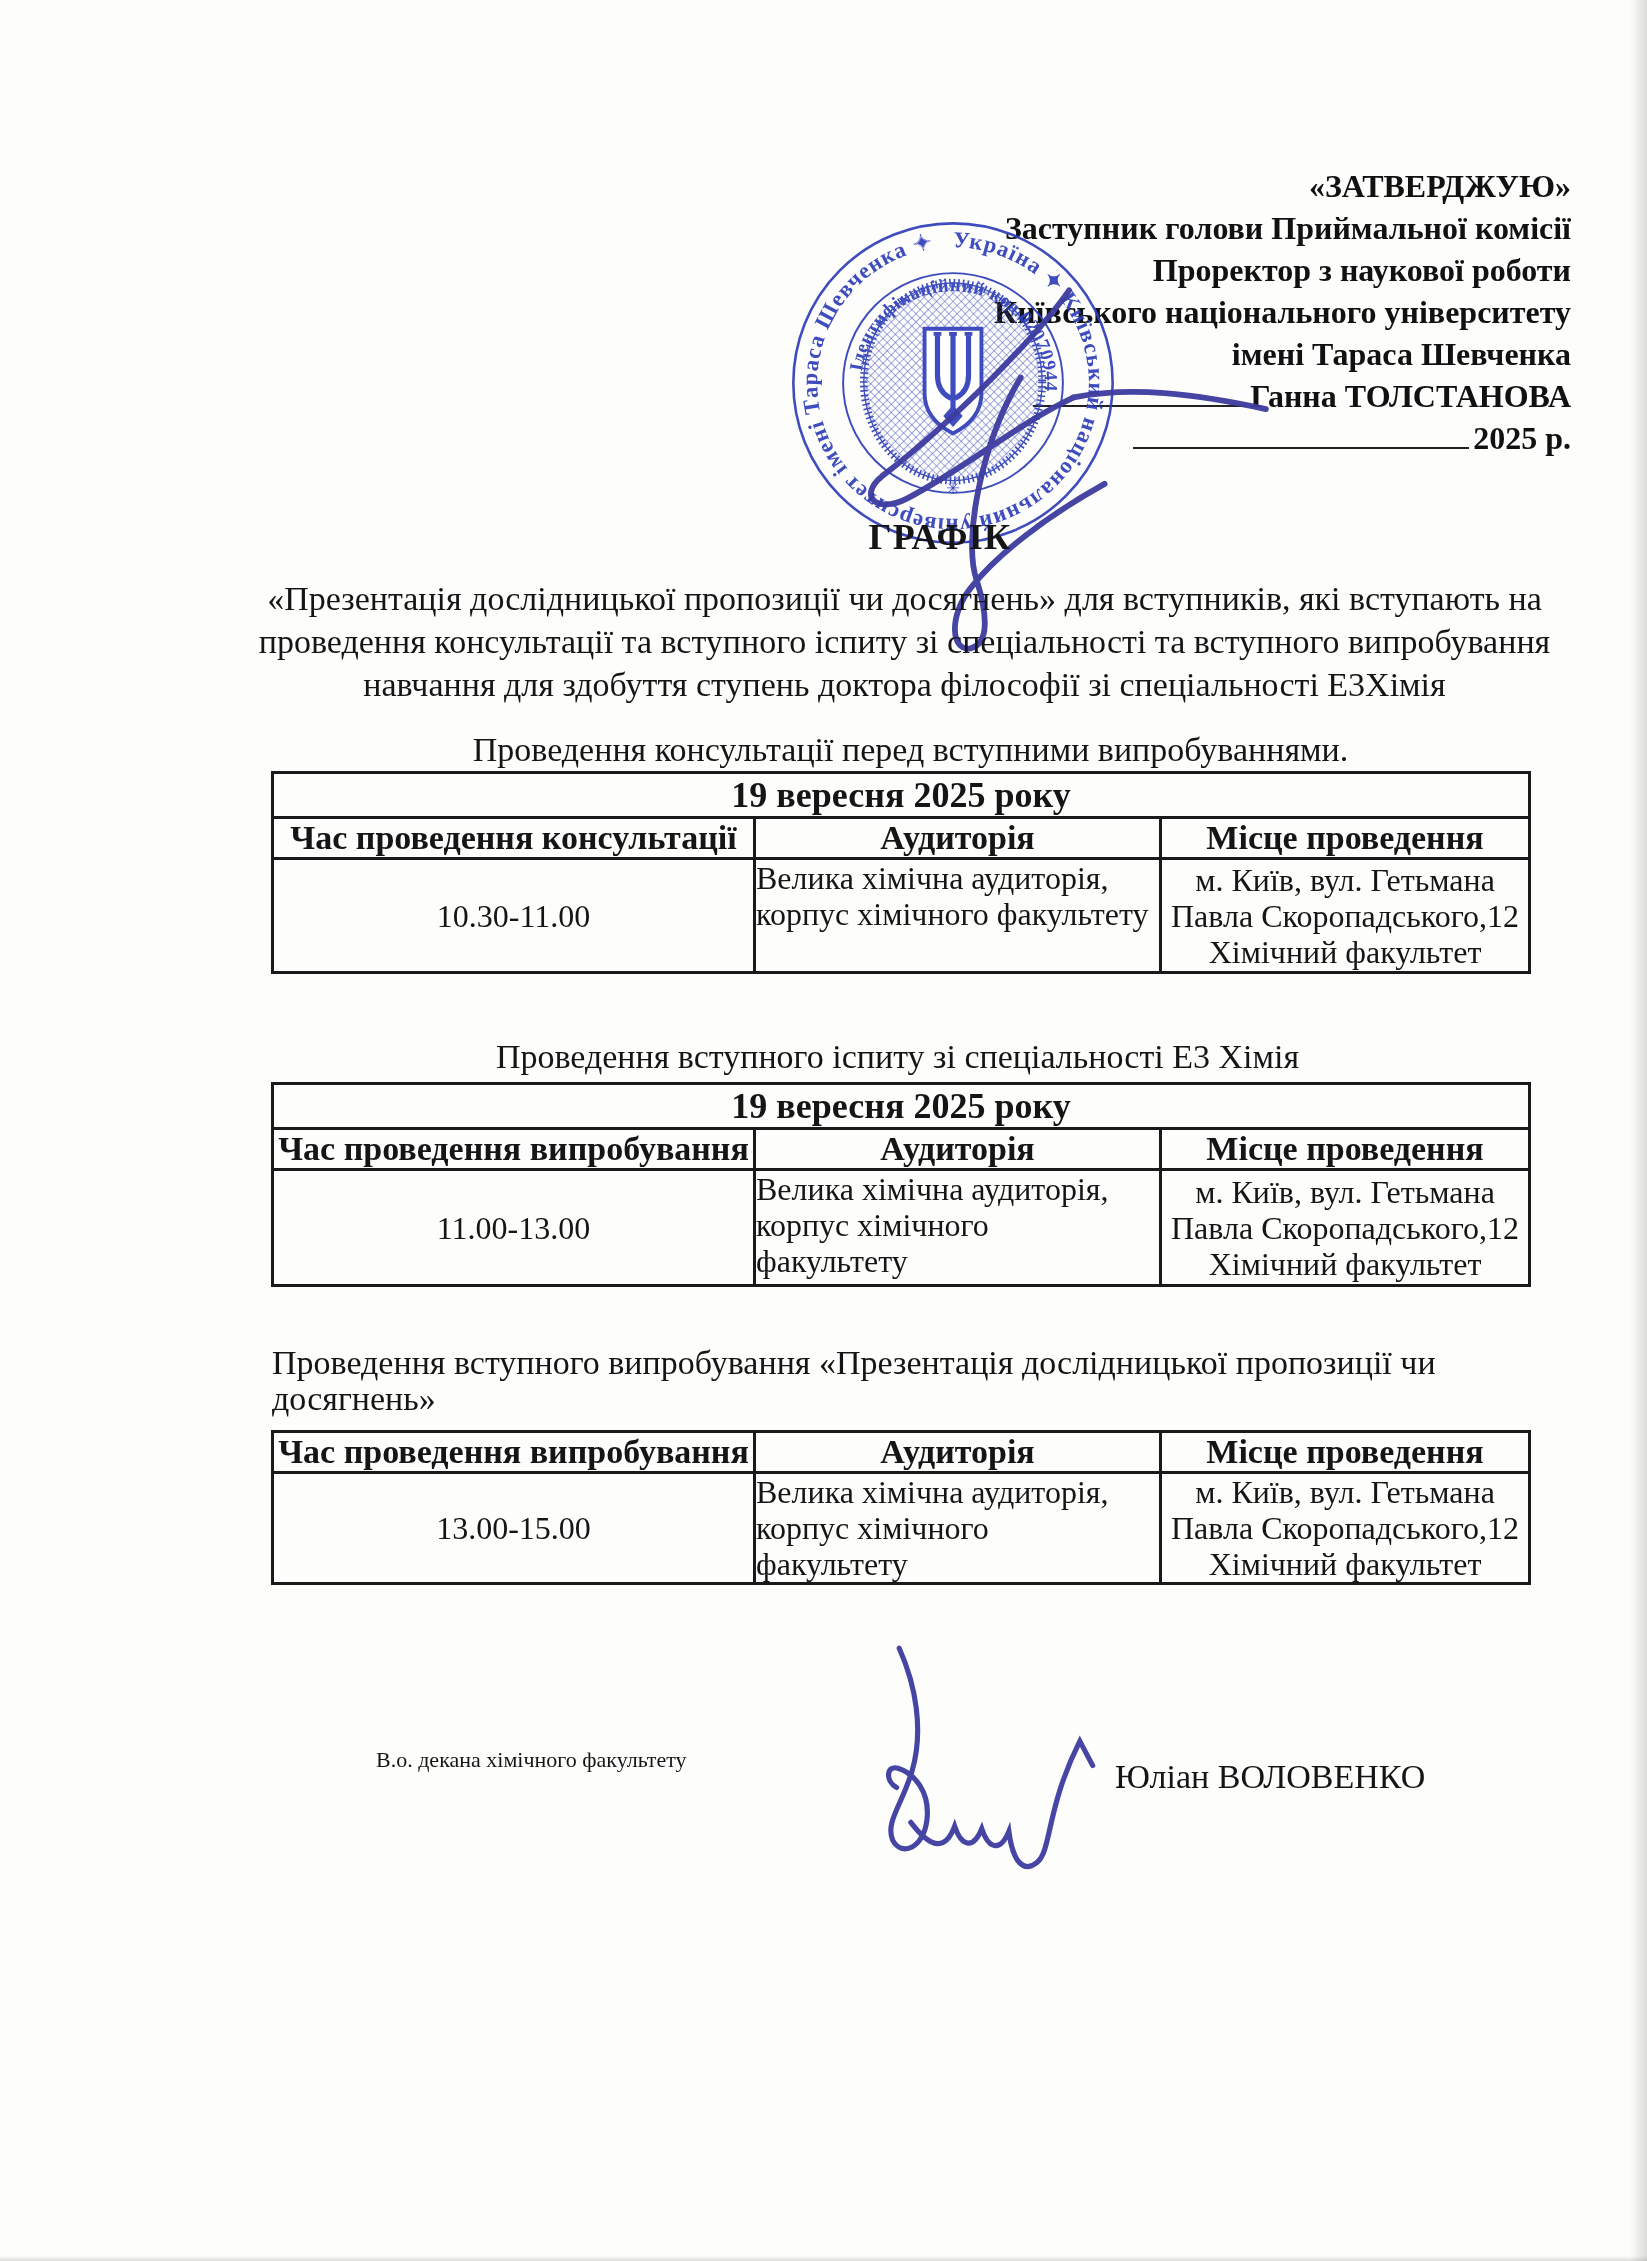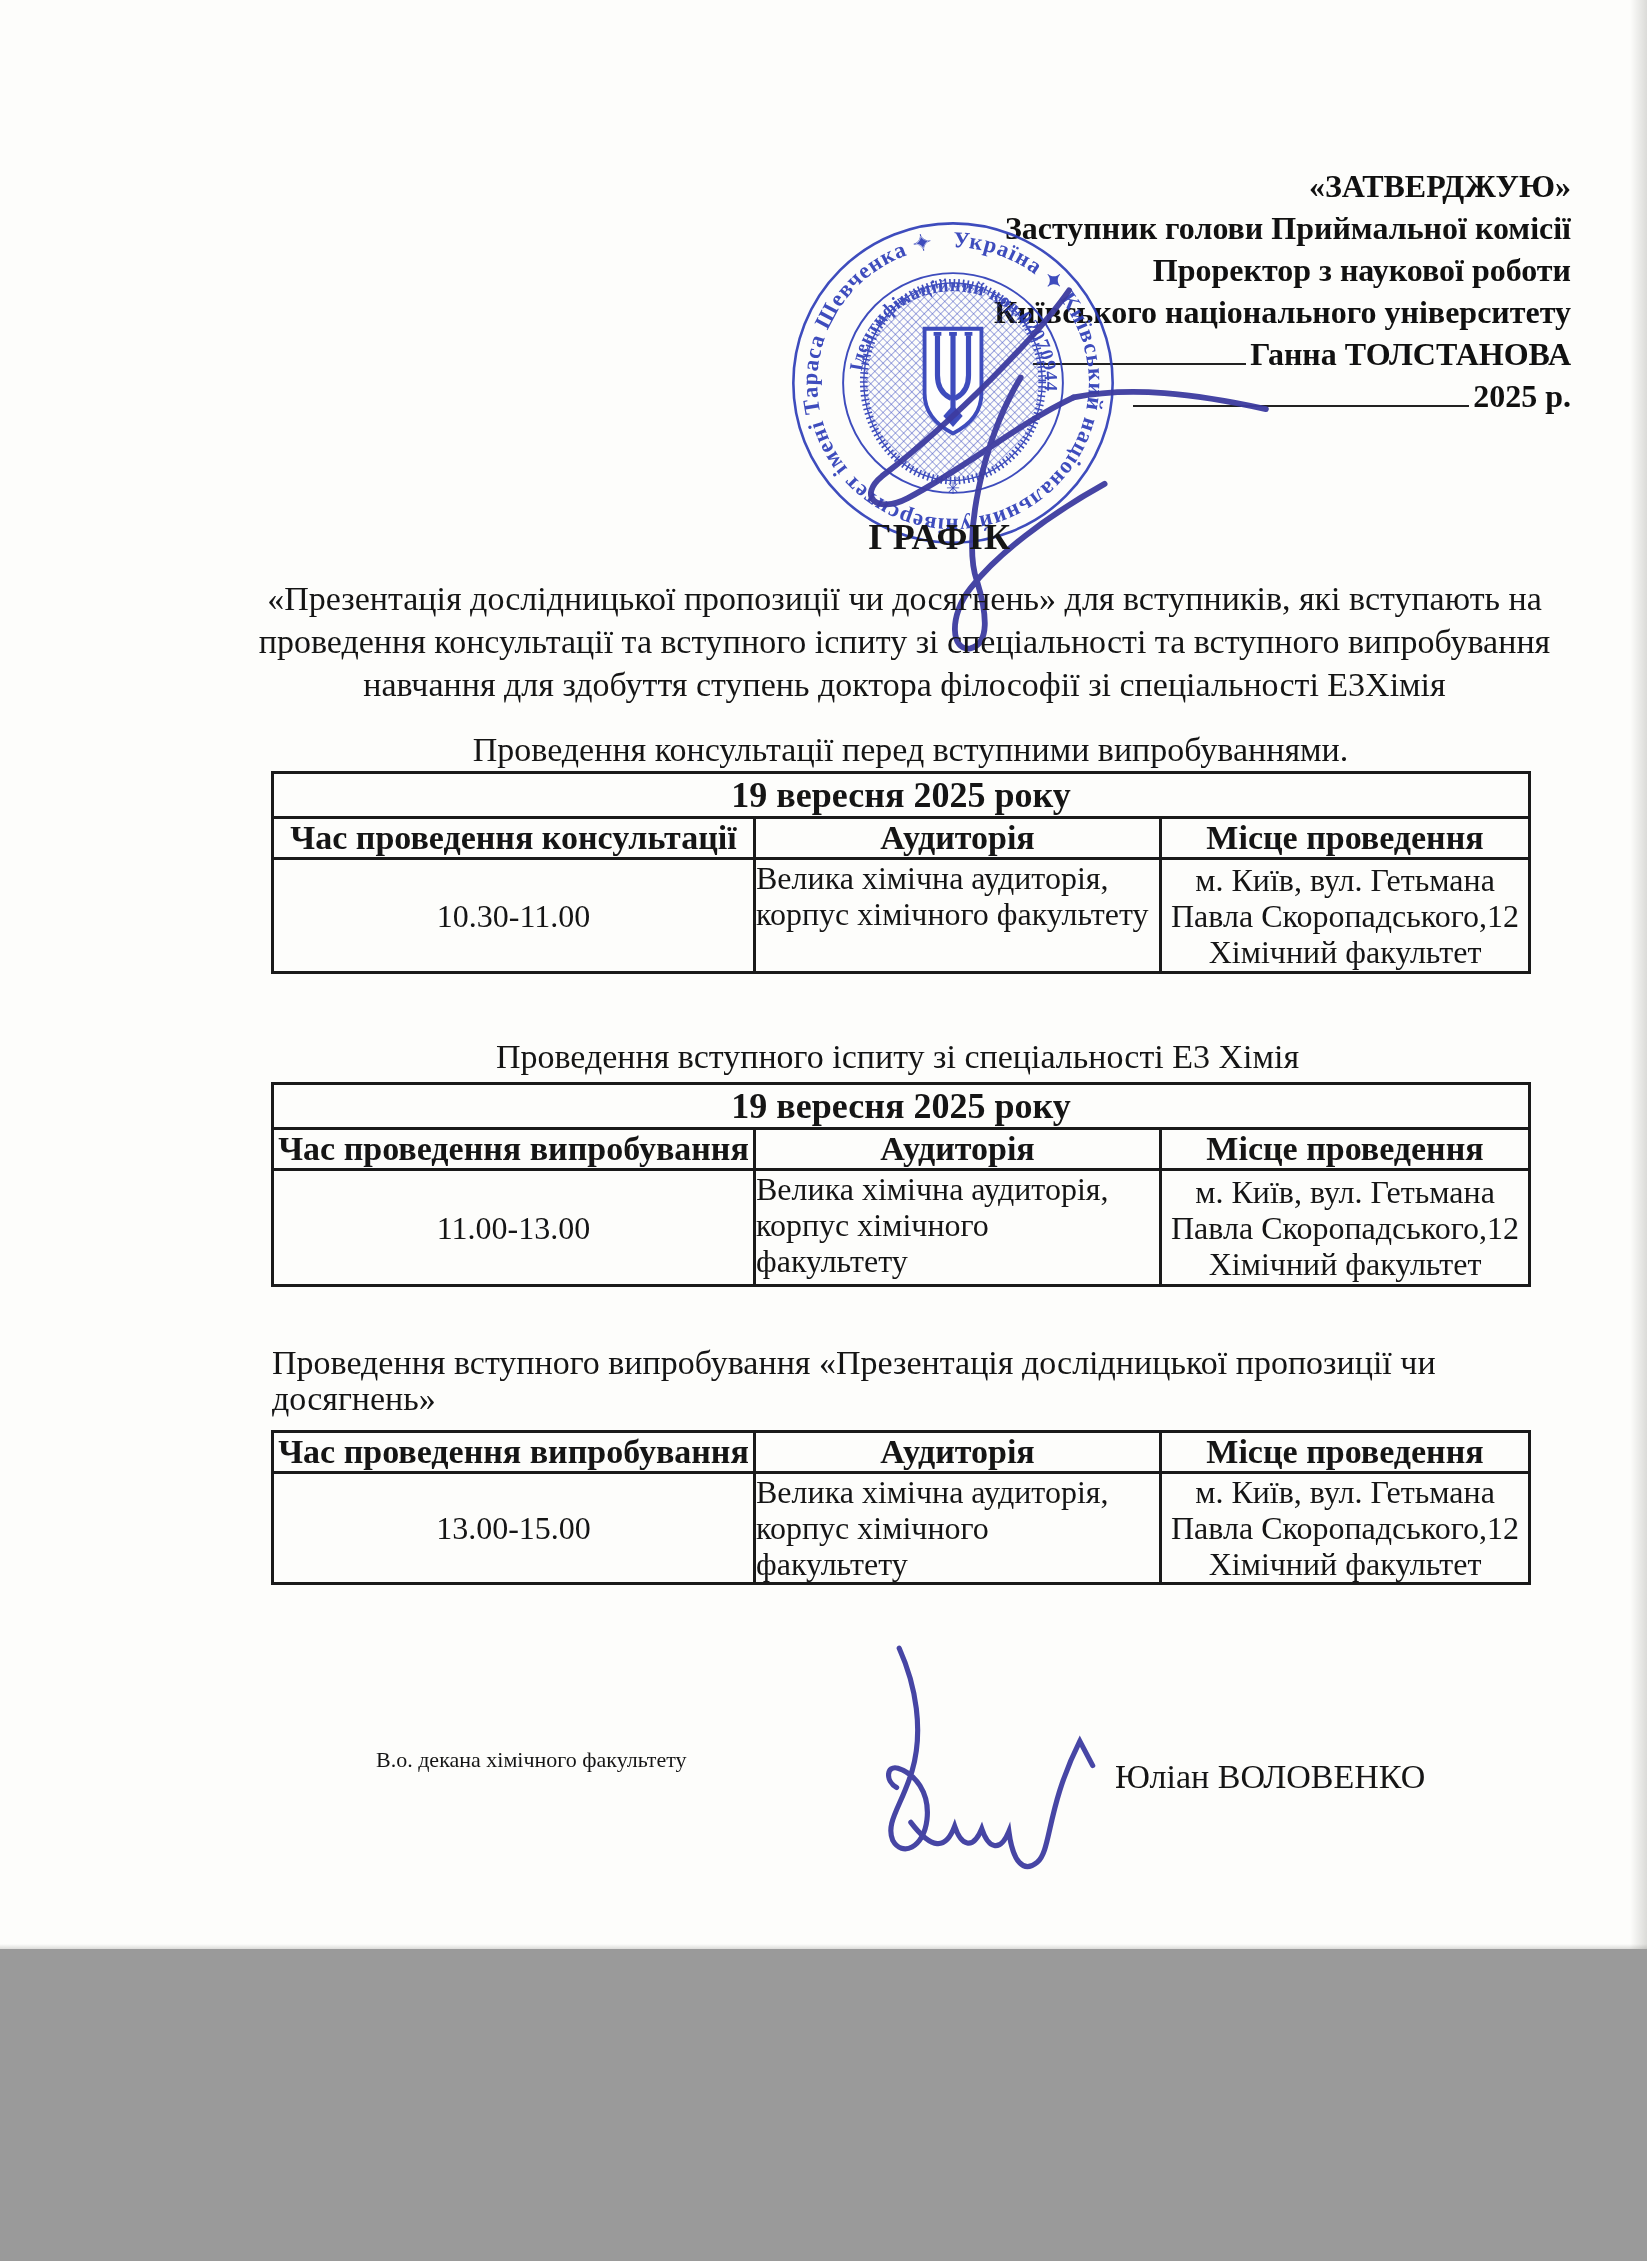--- a/index.html
+++ b/index.html
@@ -1,18 +1,18 @@
 <!DOCTYPE html>
 <html style="font-size:10.3px"><head>
 <meta charset="utf-8">
 <style>
   html,body{margin:0;padding:0;background:#9a9a9a;}
   .page{
     position:relative;
-    width:1647px;height:1949px;
+    width:1647px;height:2261px;
     background:#fdfdfb;
     overflow:hidden;
     font-family:"Liberation Serif","DejaVu Serif",serif;
     color:#151515;
   }
   .abs{position:absolute;}
   .nowrap{white-space:nowrap;}
   
   .approval{
     top:165px;right:76px;
@@ -93,20 +93,21 @@
 </head>
 <body>
 
 <div class="page">
 
   <div class="abs approval">
     <div class="nowrap">«ЗАТВЕРДЖУЮ»</div>
     <div class="nowrap">Заступник голови Приймальної комісії</div>
     <div class="nowrap">Проректор з наукової роботи</div>
     <div class="nowrap">Київського національного університету</div>
+    <div class="nowrap">імені Тараса Шевченка</div>
     <div class="nowrap"><span class="rule w320"></span><span>Ганна ТОЛСТАНОВА</span></div>
     <div class="nowrap"><span class="rule w520"></span><span>2025 р.</span></div>
   </div>
 
   <svg class="abs stamp" viewBox="0 0 560 560">
     <defs>
       <pattern id="net" width="9" height="9" patternUnits="userSpaceOnUse" patternTransform="rotate(45)">
         <path d="M0 0H9M0 0V9" stroke="#3a4ac0" stroke-width="1.6" fill="none"></path>
       </pattern>
       <path id="outerArc" d="M280,70 a210,210 0 1,1 -0.01,0" fill="none"></path>

